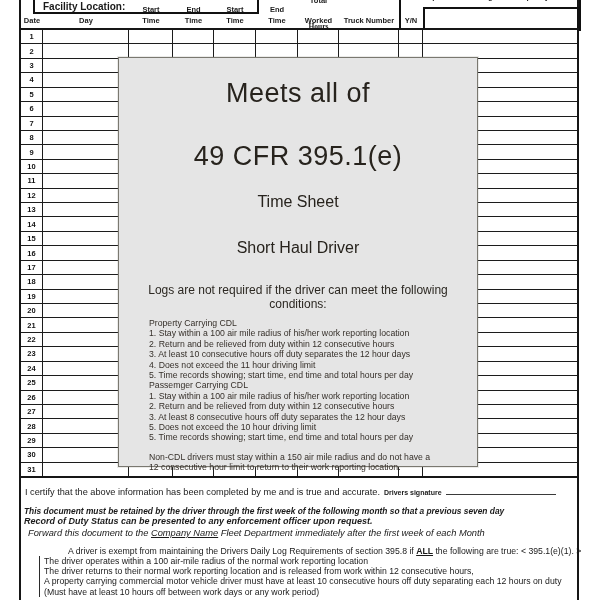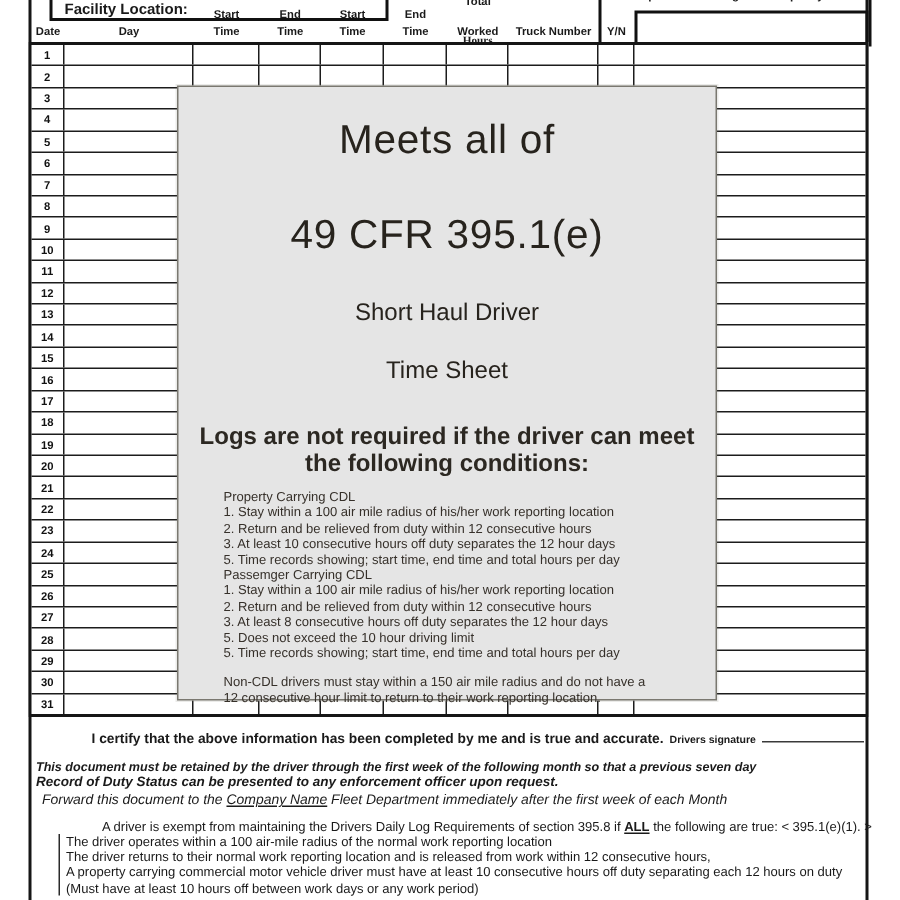--- a/index.html
+++ b/index.html
@@ -33,27 +33,27 @@
   
   .notice{position:absolute;left:118px;top:57px;width:360px;height:410px;z-index:5;
           border:1px solid #7a7870;box-sizing:border-box;color:#27231d;
           box-shadow:0 0 0 1px rgba(120,118,110,.15);}
   .notice .t-big{font-size:27px;text-align:center;letter-spacing:.5px;}
   .notice .t-big.first{margin-top:20px;}
   .notice .t-big.second{margin-top:32px;}
   .notice .t-mid{font-size:16px;text-align:center;}
   .notice .t-mid.first{margin-top:28px;}
   .notice .t-mid.second{margin-top:21px;}
-  .notice .intro{margin-top:26px;text-align:center;font-size:16px;font-weight:bold;color:#2c2822;}
+  .notice .intro{margin-top:26px;text-align:center;font-size:12px;font-weight:normal;color:#2c2822;}
   .notice .cond{margin:7px 18px 0 30px;font-size:8.7px;line-height:10.4px;color:#36302a;}
   .notice .noncdl{margin:9px 40px 0 30px;font-size:8.7px;line-height:10.4px;color:#36302a;}
   
   .certify{position:absolute;left:25px;top:485px;width:551px;display:flex;
            align-items:baseline;gap:4px;}
-  .certify .main{font-weight:bold;font-size:9.2px;white-space:nowrap;margin-left:36px;}
+  .certify .main{font-weight:normal;font-size:9.2px;white-space:nowrap;}
   .certify .sig{font-weight:bold;font-size:7px;white-space:nowrap;}
   .certify .sigline{flex:1;border-bottom:1.5px solid #3a3a3a;height:9px;max-width:110px;}
   .retain1{position:absolute;left:24px;top:506px;font-style:italic;font-weight:bold;font-size:8.4px;}
   .retain2{position:absolute;left:24px;top:516px;font-style:italic;font-weight:bold;font-size:9px;}
   .forward{position:absolute;left:28px;top:528px;font-style:italic;font-size:9.3px;}
   .forward .company{text-decoration:underline;}
   .exempt-head{position:absolute;left:22px;top:546px;font-size:8.7px;padding-left:46px;}
   .exempt-head .all{font-weight:bold;text-decoration:underline;}
   .exempt-items{position:absolute;left:39px;top:556px;border-left:1px solid #2a2a2a;
                 padding-left:4px;font-size:8.7px;line-height:10.2px;}
@@ -464,28 +464,29 @@
         <div class="tcell"></div>
         <div class="tcell"></div>
         <div class="tcell"></div>
         <div class="tcell"></div>
       </div>
     </div>
 
   <div class="notice" style="background: #e5e5e5;">
     <div class="t-big first">Meets all of</div>
     <div class="t-big second">49 CFR 395.1(e)</div>
+    <div class="t-mid second">Time Sheet</div>
     <div class="t-mid first">Short Haul Driver</div>
-    <div class="t-mid second">Time Sheet</div>
     <div class="intro">Logs are not required if the driver can meet the following conditions:</div>
     <div class="cond">
       <div>Property Carrying CDL</div>
       <div>1.  Stay within a 100 air mile radius of his/her work reporting location</div>
       <div>2.  Return and be relieved from duty within 12 consecutive hours</div>
       <div>3.  At least 10  consecutive hours off duty separates the 12 hour days</div>
+      <div>4.  Does not exceed the 11 hour driving limit</div>
       <div>5.  Time records showing; start time, end time and total hours per day</div>
       <div>Passemger Carrying CDL</div>
       <div>1.  Stay within a 100 air mile radius of his/her work reporting location</div>
       <div>2.  Return and be relieved from duty within 12 consecutive hours</div>
       <div>3.  At least 8  consecutive hours off duty separates the 12 hour days</div>
       <div>5.  Does not exceed the 10 hour driving limit</div>
       <div>5.  Time records showing; start time, end time and total hours per day</div>
     </div>
     <div class="noncdl">Non-CDL drivers must stay within a 150 air mile radius and do not have a 12 consecutive hour limit to return to their work reporting location.</div>
   </div>

